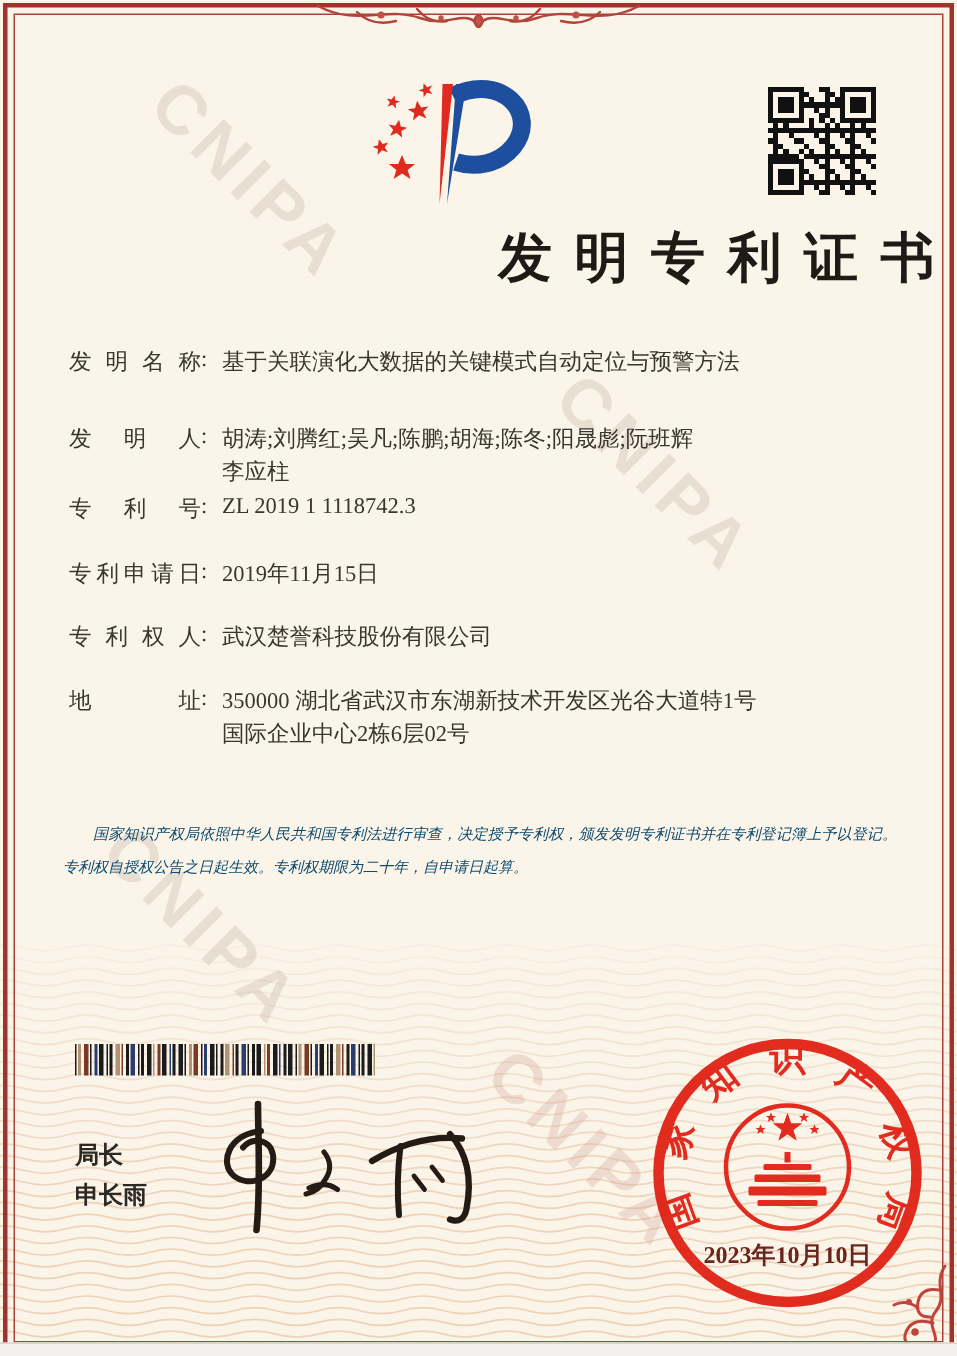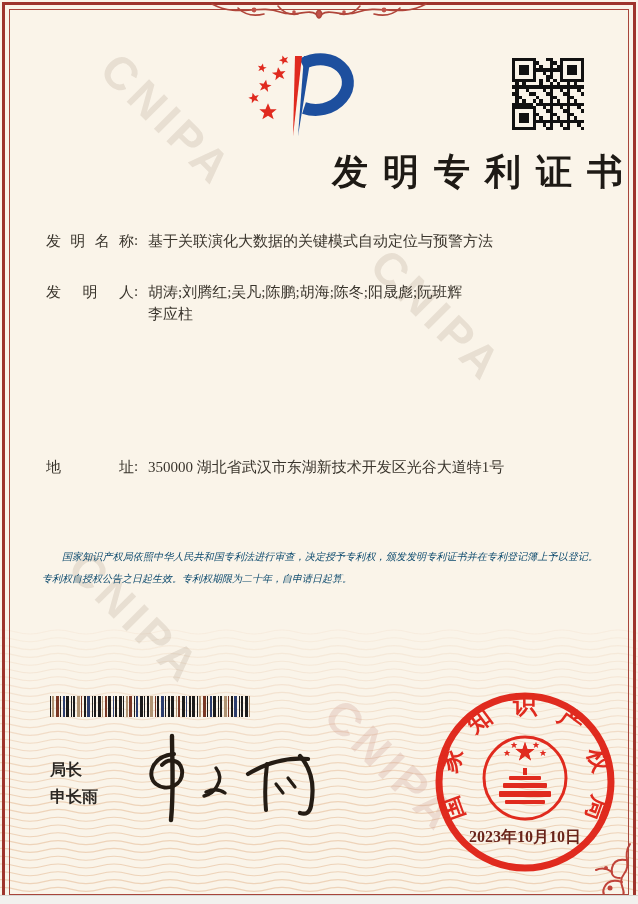--- a/index.html
+++ b/index.html
@@ -307,26 +307,36 @@
 
   <div class="row" style="top:232px">
     <span class="lbl">发明名称</span><span class="colon">:</span><span class="val">基于关联演化大数据的关键模式自动定位与预警方法</span>
   </div>
 
   <div class="row" style="top:283px">
     <span class="lbl">发明人</span><span class="colon">:</span><span class="val">胡涛;刘腾红;吴凡;陈鹏;胡海;陈冬;阳晟彪;阮班辉</span>
   </div>
   <div class="cont" style="top:305px">李应柱</div>
 
-
-
+  <div class="row" style="top:330px">
+    <span class="lbl">专利号</span><span class="colon">:</span><span class="val">ZL 2019 1 1118742.3</span>
+  </div>
+
+  <div class="row" style="top:373px">
+    <span class="lbl">专利申请日</span><span class="colon">:</span><span class="val">2019年11月15日</span>
+  </div>
+
+  <div class="row" style="top:415px">
+    <span class="lbl">专利权人</span><span class="colon">:</span><span class="val">武汉楚誉科技股份有限公司</span>
+  </div>
 
   <div class="row" style="top:458px">
     <span class="lbl">地址</span><span class="colon">:</span><span class="val">350000 湖北省武汉市东湖新技术开发区光谷大道特1号</span>
   </div>
+  <div class="cont" style="top:480px">国际企业中心2栋6层02号</div>
 
 
   <div class="body-text">
     <p>国家知识产权局依照中华人民共和国专利法进行审查，决定授予专利权，颁发发明专利证书并在专利登记簿上予以登记。专利权自授权公告之日起生效。专利权期限为二十年，自申请日起算。</p>
   </div>
 
   <div id="barcode">
       <div style="width: 1px; margin-right: 1px; background: rgb(27, 27, 27);"></div>
       <div style="width: 2px; margin-right: 2px; background: rgb(176, 148, 115);"></div>
       <div style="width: 3px; margin-right: 1px; background: rgb(122, 56, 38);"></div>

